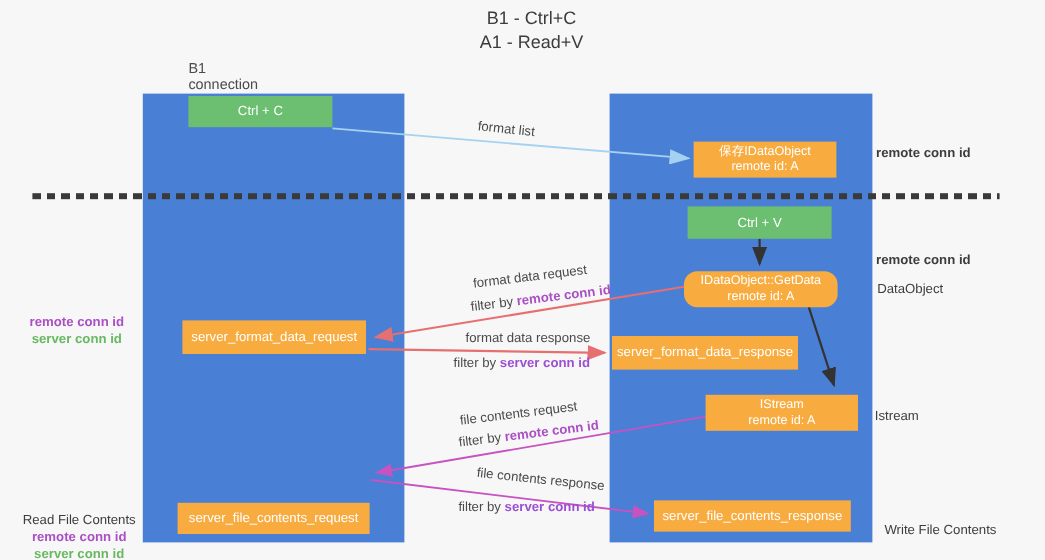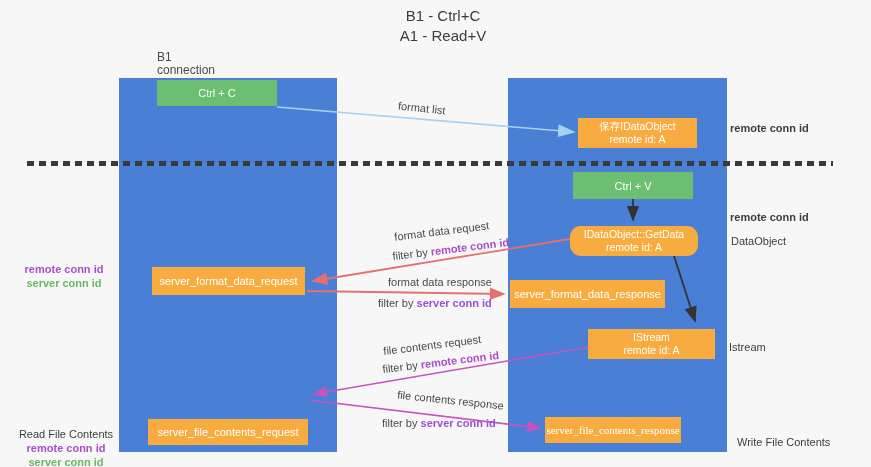--- a/index.html
+++ b/index.html
@@ -106,21 +106,21 @@
 
   <div class="box orange" style="left:588px;top:329px;width:127px;height:30px;">
     <div class="l2">IStream</div>
     <div class="l2">remote id: A</div>
   </div>
 
   <div class="box orange" style="left:148px;top:383px;width:160px;height:26px;margin-top:36px;">
     <div>server_file_contents_request</div>
   </div>
 
-  <div class="box orange" style="left:545px;top:417px;width:136px;height:26px;font-family:Liberation Serif, serif;">
+  <div class="box orange" style="left:545px;top:417px;width:164px;height:26px;">
     <div>server_file_contents_response</div>
   </div>
 
   <div class="flabel tilt-down" style="left:398px;top:102px;">format list</div>
 
   <div class="flabel tilt-up" style="left:394px;top:225px;">format data request</div>
   <div class="flabel tilt-up" style="left:392px;top:243px;">
     <span>filter by </span><span class="purple">remote conn id</span>
   </div>
 

